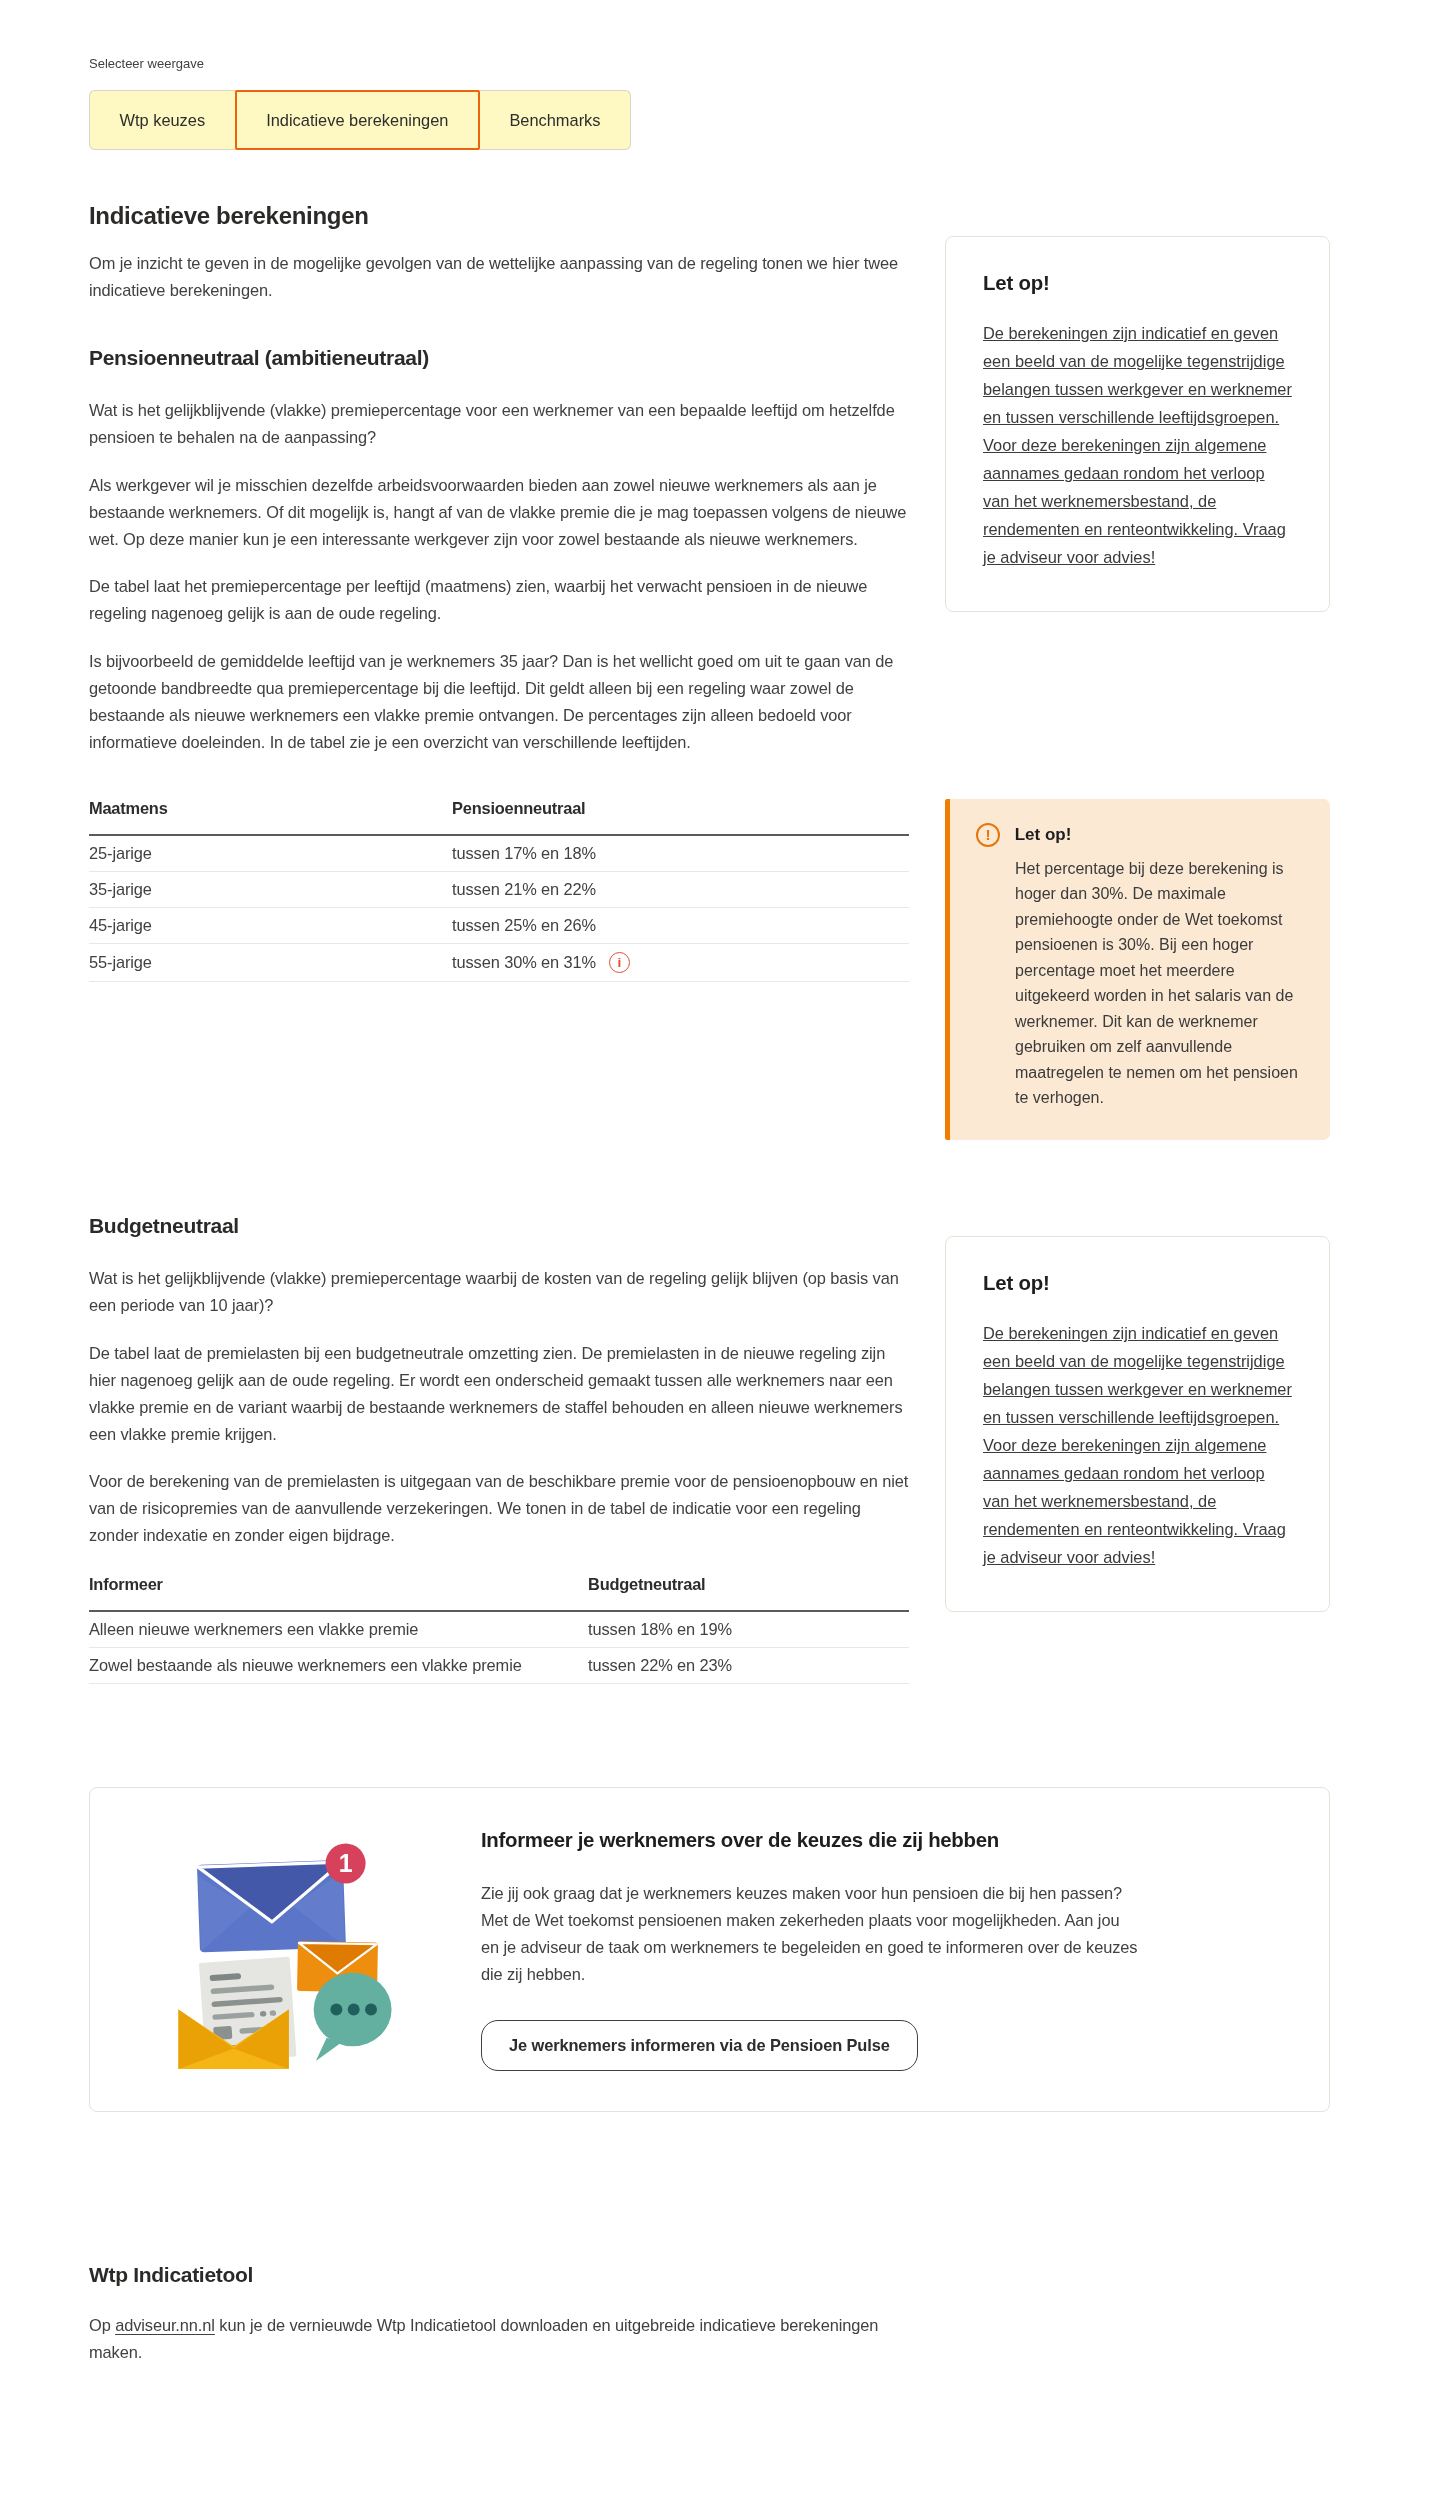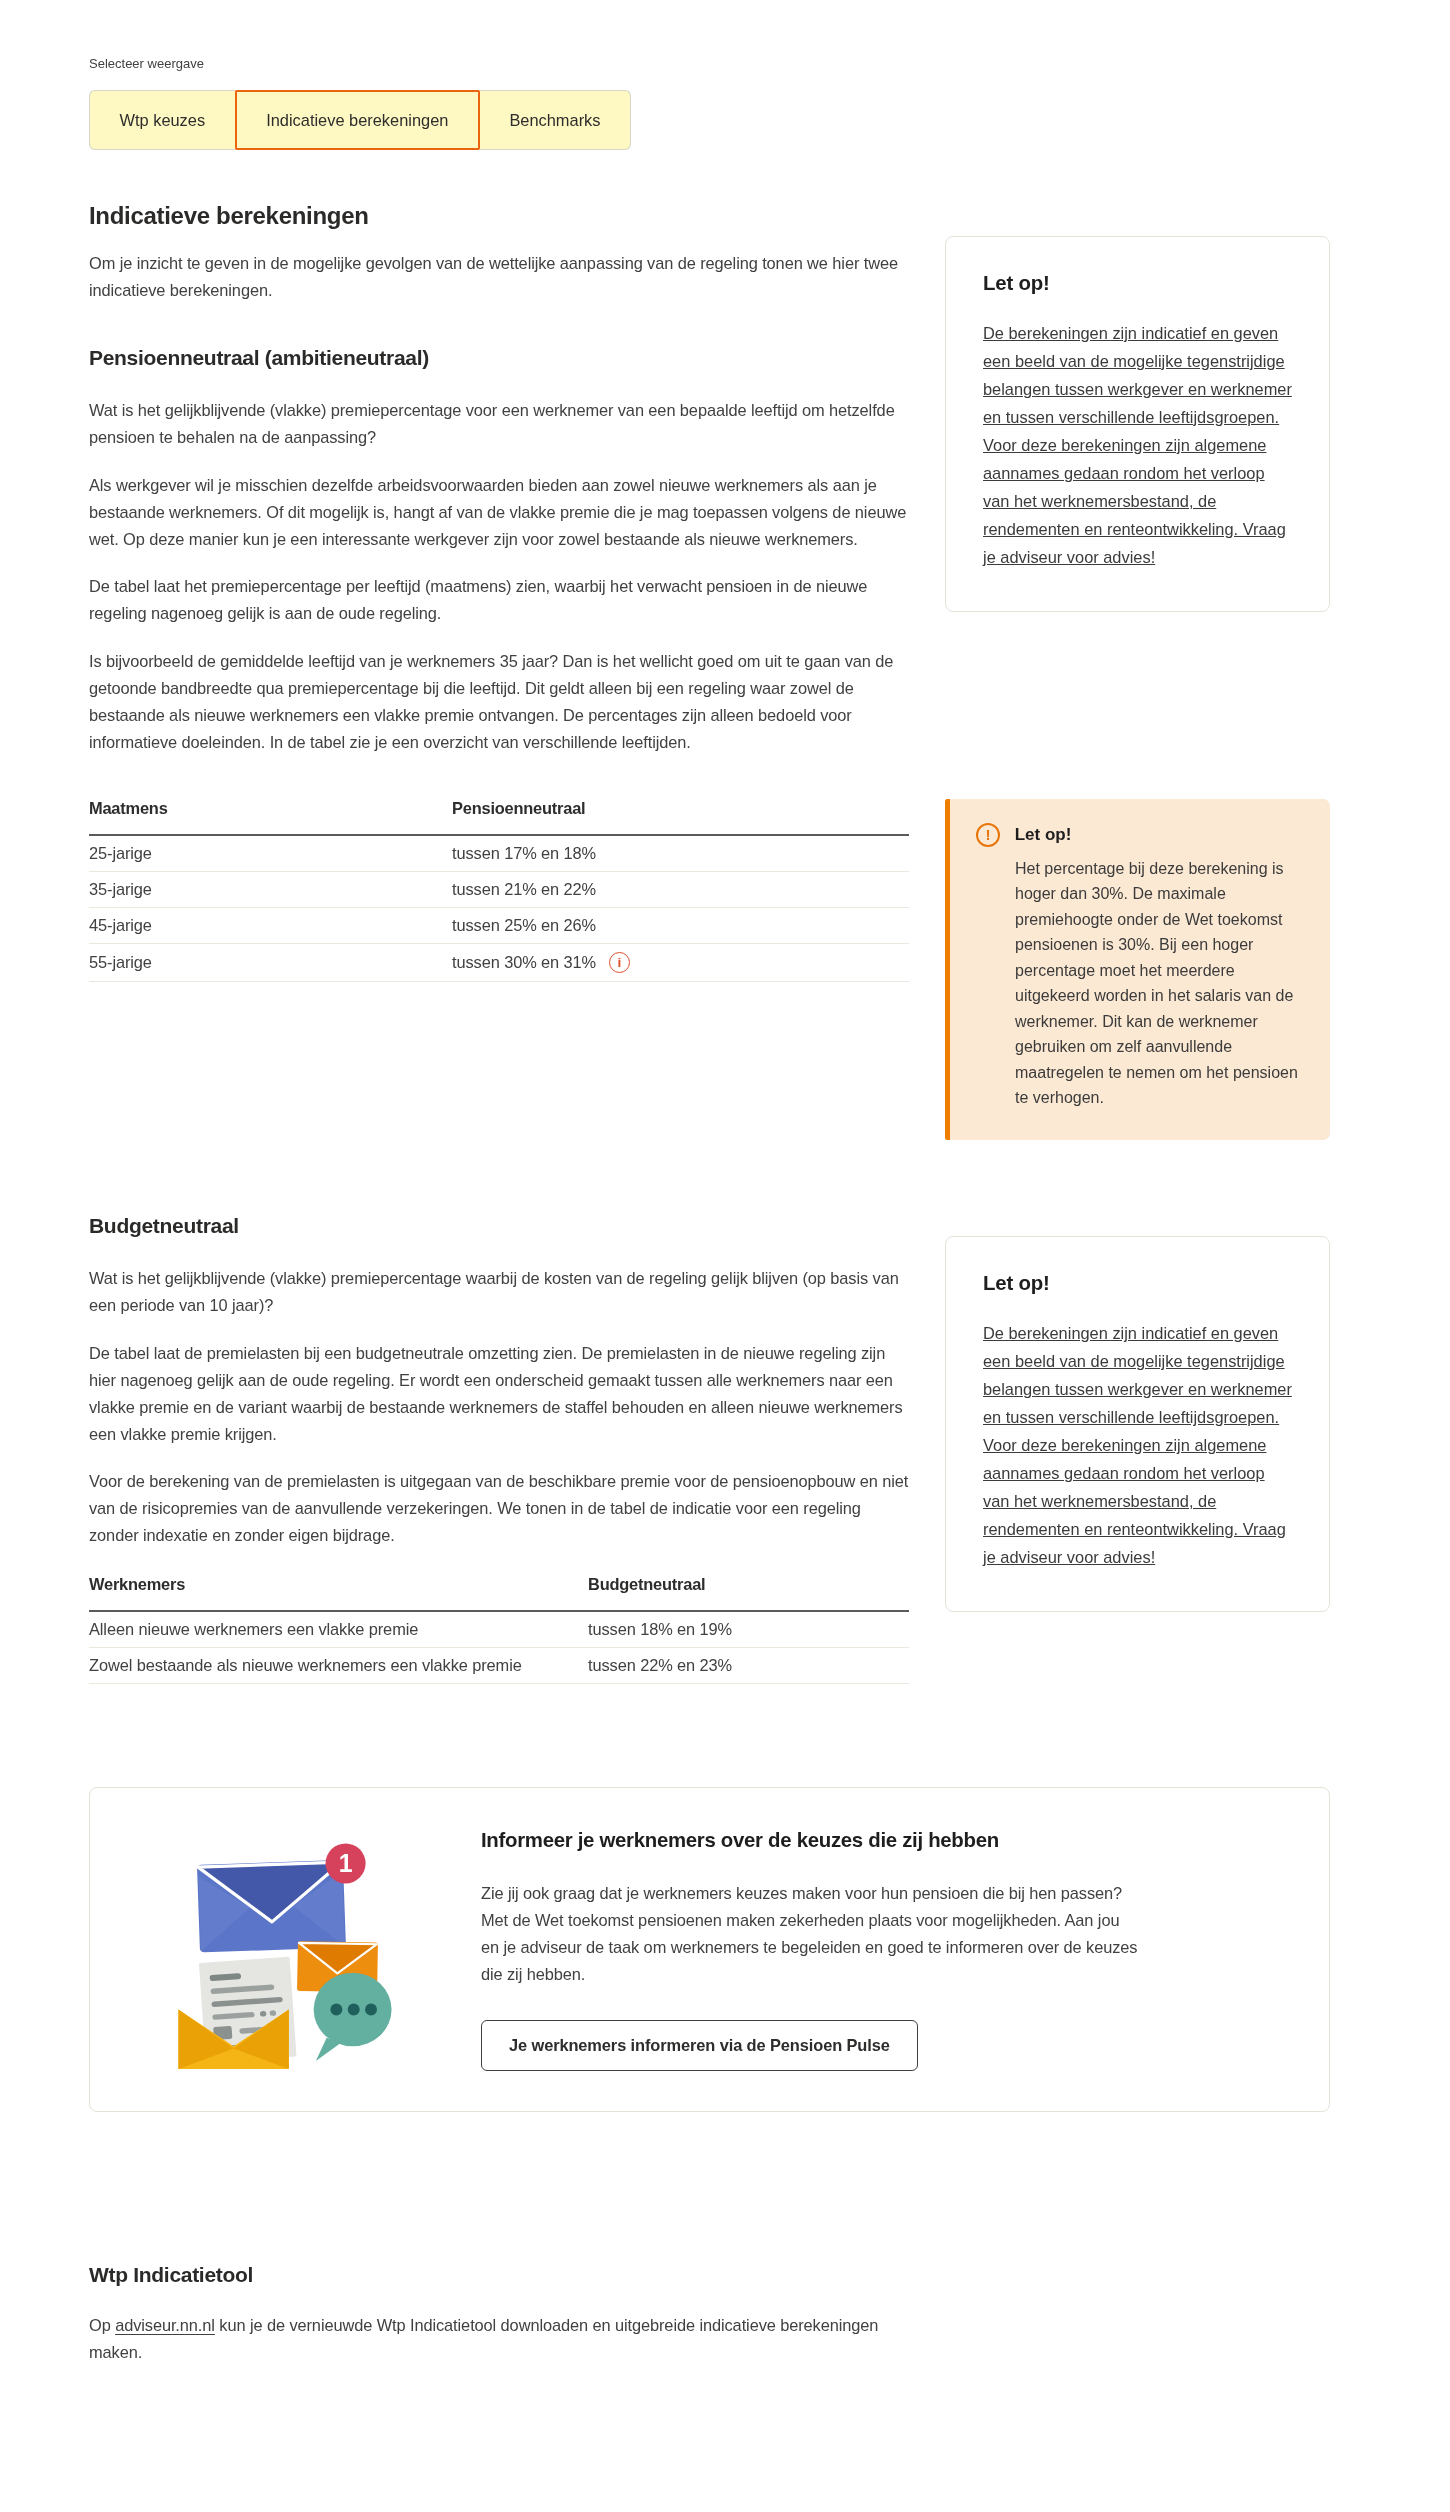--- a/index.html
+++ b/index.html
@@ -83,21 +83,21 @@
     margin-top:103px; box-sizing:border-box;
     border:1.1px solid #E7E2D9; border-radius:8px;
     padding:40px 45px; display:flex; align-items:center; gap:74px;
   }
   .cta-illustration { width:244px; height:238px; flex:none; margin-left:28px; }
   .cta-content { flex:1; }
   .cta-content h2 { font-size:20.4px; margin:0 0 27px; color:#1E1E1E; }
   .cta-content p { max-width:657px; margin:0 0 32px; }
   .cta-button {
     height:51px; padding:0 27px; background:#fff; cursor:pointer;
-    border:1.7px solid #3F3F3F; border-radius:6px;
+    border:1.7px solid #3F3F3F; border-radius:17px;
     font-size:16.4px; font-weight:600; color:#2E2D2C; font-family:inherit;
     letter-spacing:-0.1px;
   }
 
   
   .tool-section { margin-top:150px; }
   .tool-section h2 { margin:0 0 25px; }
   .tool-section p { max-width:822px; margin:0; }
   a.text-link { color:#414141; text-decoration:underline; text-underline-offset:3.4px; cursor:pointer; }
 </style>
@@ -180,21 +180,21 @@
 
   <section class="row row-c">
     <div class="col-main">
       <h2 class="section-top">Budgetneutraal</h2>
       <p>Wat is het gelijkblijvende (vlakke) premiepercentage waarbij de kosten van de regeling gelijk blijven (op basis van een periode van 10 jaar)?</p>
       <p>De tabel laat de premielasten bij een budgetneutrale omzetting zien. De premielasten in de nieuwe regeling zijn hier nagenoeg gelijk aan de oude regeling. Er wordt een onderscheid gemaakt tussen alle werknemers naar een vlakke premie en de variant waarbij de bestaande werknemers de staffel behouden en alleen nieuwe werknemers een vlakke premie krijgen.</p>
       <p>Voor de berekening van de premielasten is uitgegaan van de beschikbare premie voor de pensioenopbouw en niet van de risicopremies van de aanvullende verzekeringen. We tonen in de tabel de indicatie voor een regeling zonder indexatie en zonder eigen bijdrage.</p>
       <table style="margin-top:26px;">
         <thead>
           <tr>
-            <th class="t2-col1">Werknemers</th>
+            <th class="t2-col1">Informeer</th>
             <th>Budgetneutraal</th>
           </tr>
         </thead>
         <tbody>
           <tr>
             <td>Alleen nieuwe werknemers een vlakke premie</td>
             <td>tussen 18% en 19%</td>
           </tr>
           <tr>
             <td>Zowel bestaande als nieuwe werknemers een vlakke premie</td>

